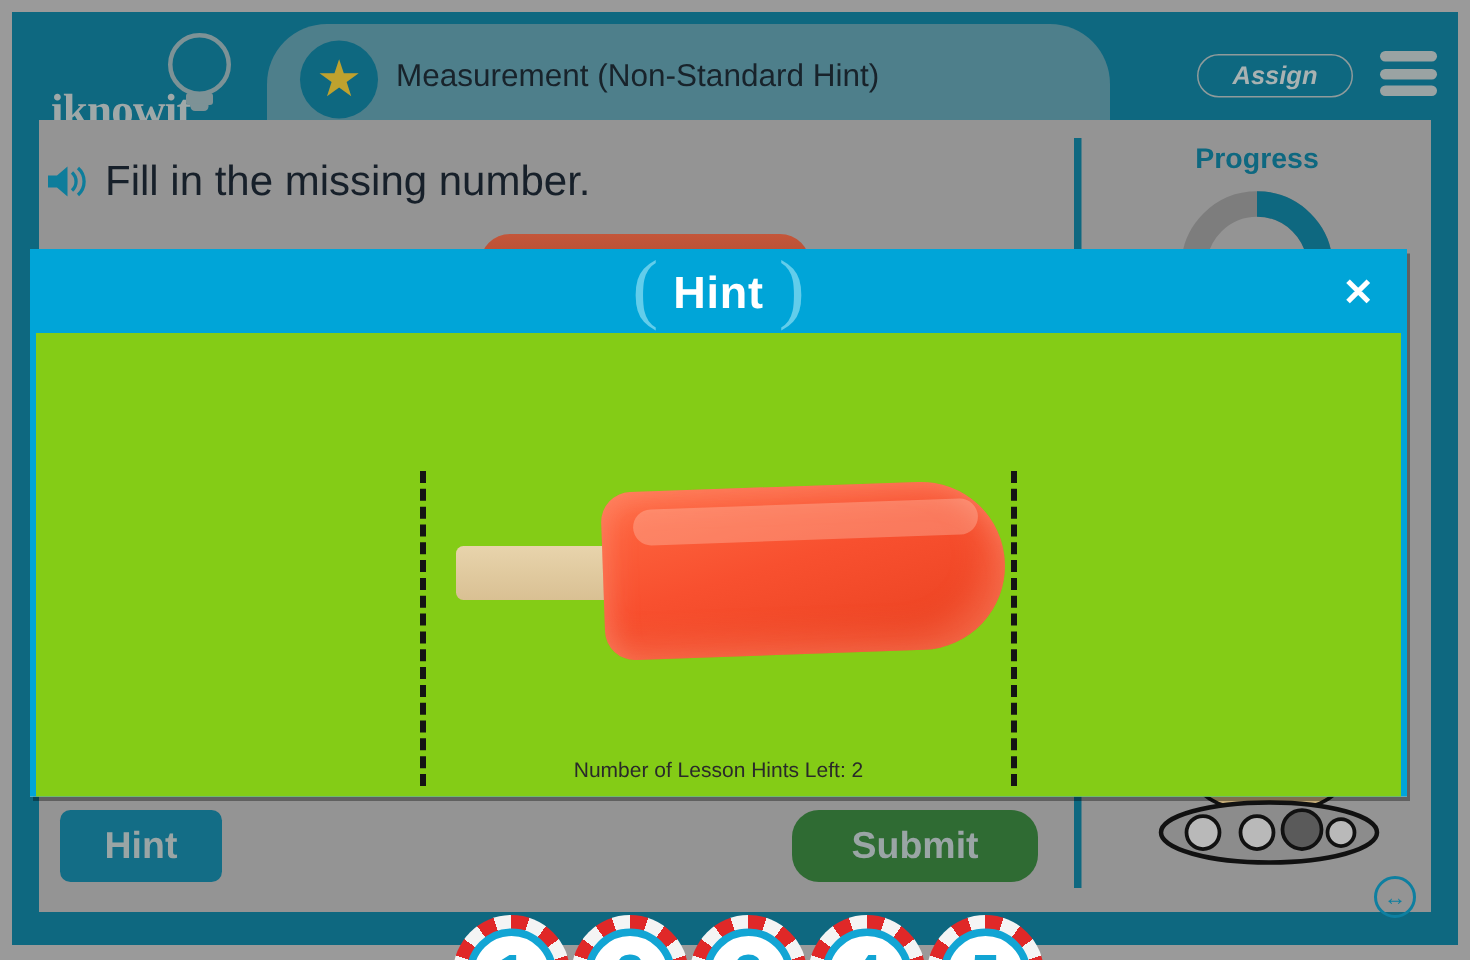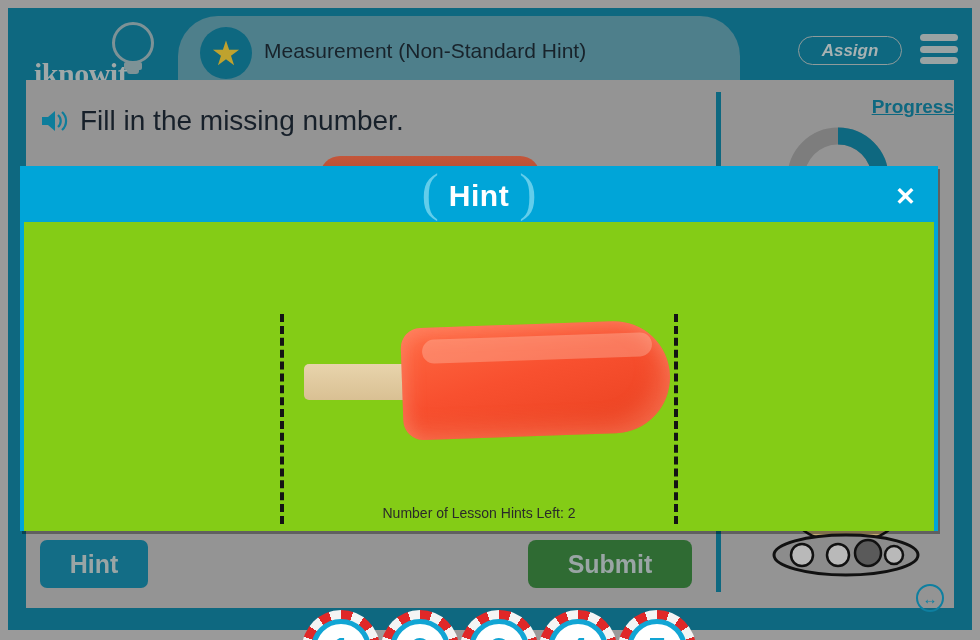--- a/index.html
+++ b/index.html
@@ -89,35 +89,35 @@
   
   #content-area {
     position:absolute; left:26px; top:80px; width:928px; height:528px;
     background:#949494;
   }
 
   
   #question-row {
     position:absolute; left:26px; top:92px; width:690px; height:58px;
     display:flex; align-items:center; gap:10px;
-    padding-left:14px;
+    padding-left:4px;
   }
   #speaker-icon { width:30px; height:26px; position:relative; cursor:pointer; }
   #question-text { font-size:28px; color:#17202a; }
 
   
   #panel-divider {
     position:absolute; left:716px; top:92px; width:5px; height:500px;
     background:#0e6880;
   }
 
   
   #progress-label {
     position:absolute; left:722px; top:96px; width:232px;
-    text-align:right; font-size:19px; font-weight:bold; color:#0e6880;text-decoration:underline;
+    text-align:center; font-size:19px; font-weight:bold; color:#0e6880;
   }
   #progress-ring {
     position:absolute; left:782px; top:122px; width:112px; height:112px;
   }
 
   
   #bg-popsicle {
     position:absolute; left:300px; top:150px; width:260px; height:30px;
     overflow:hidden;
   }
@@ -129,21 +129,21 @@
 
   
   #hint-button {
     position:absolute; left:40px; top:540px; width:108px; height:48px;
     background:#136d86; border-radius:7px;
     display:flex; align-items:center; justify-content:center;
     font-size:25px; font-weight:bold; color:#9aa5a5; cursor:pointer;
   }
   #submit-button {
     position:absolute; left:528px; top:540px; width:164px; height:48px;
-    background:#2f6b33; border-radius:8px;
+    background:#2f6b33; border-radius:18px;
     display:flex; align-items:center; justify-content:center;
     font-size:25px; font-weight:bold; color:#9aa5a5; cursor:pointer;
   }
 
   
   #mascot { position:absolute; left:756px; top:500px; width:180px; height:90px; }
 
   #resize-icon {
     position:absolute; left:916px; top:584px; width:28px; height:28px;
     border:2.5px solid #0e7fa0; border-radius:50%;

